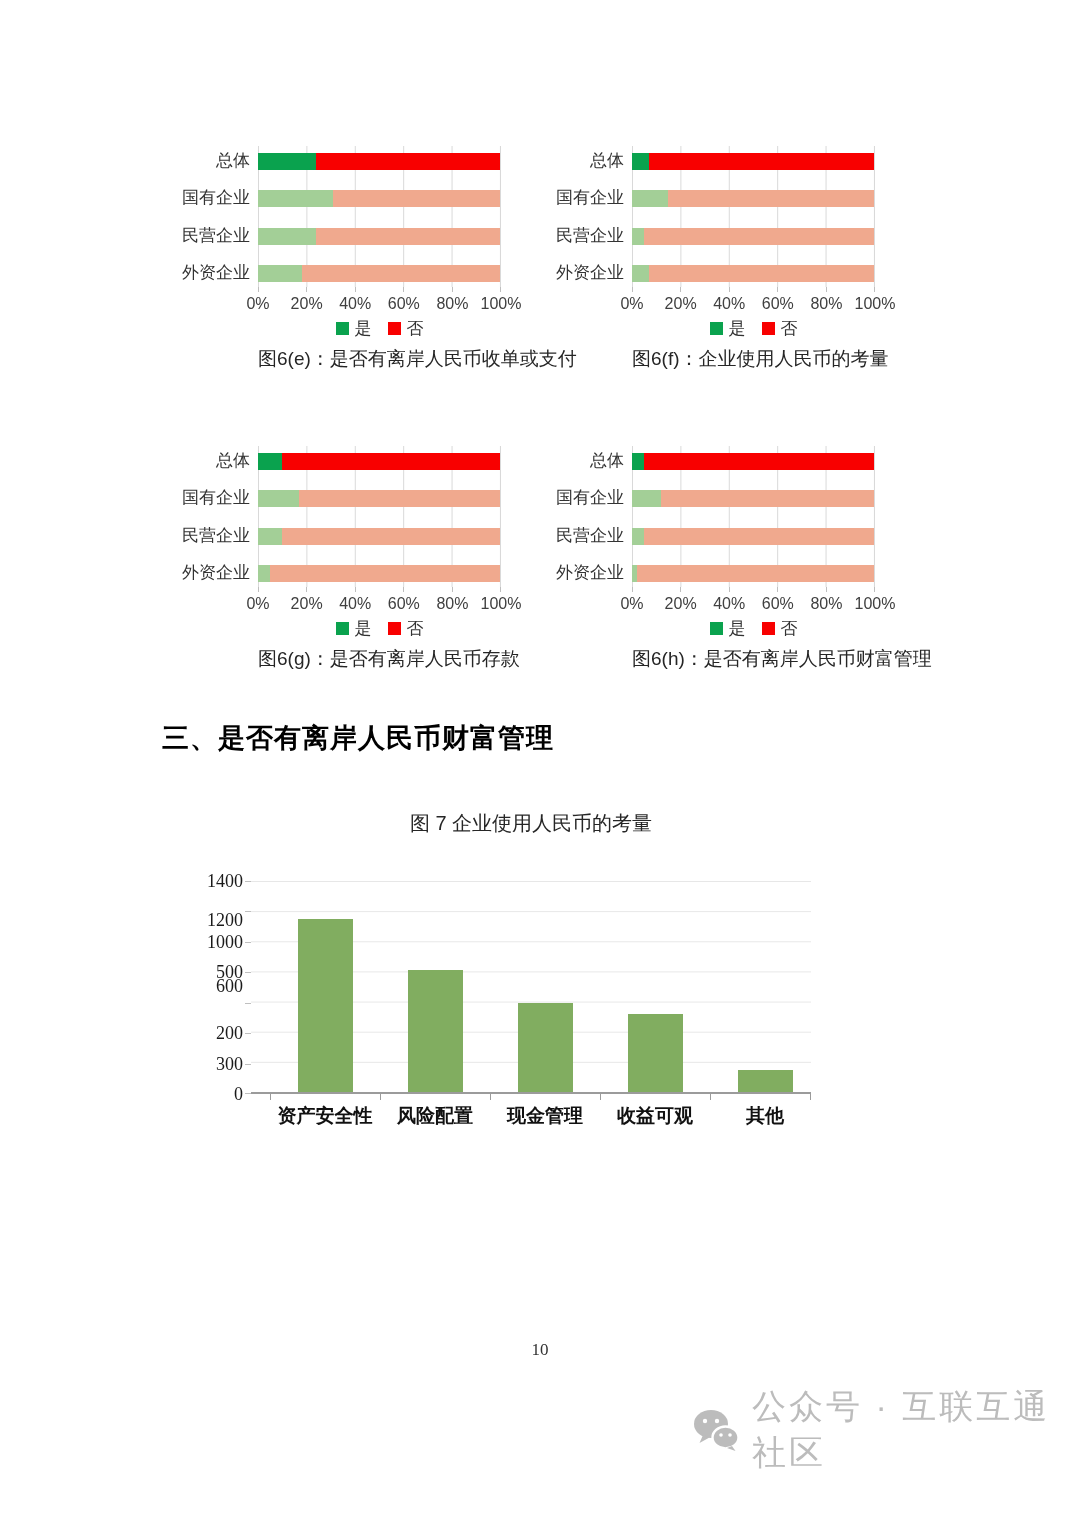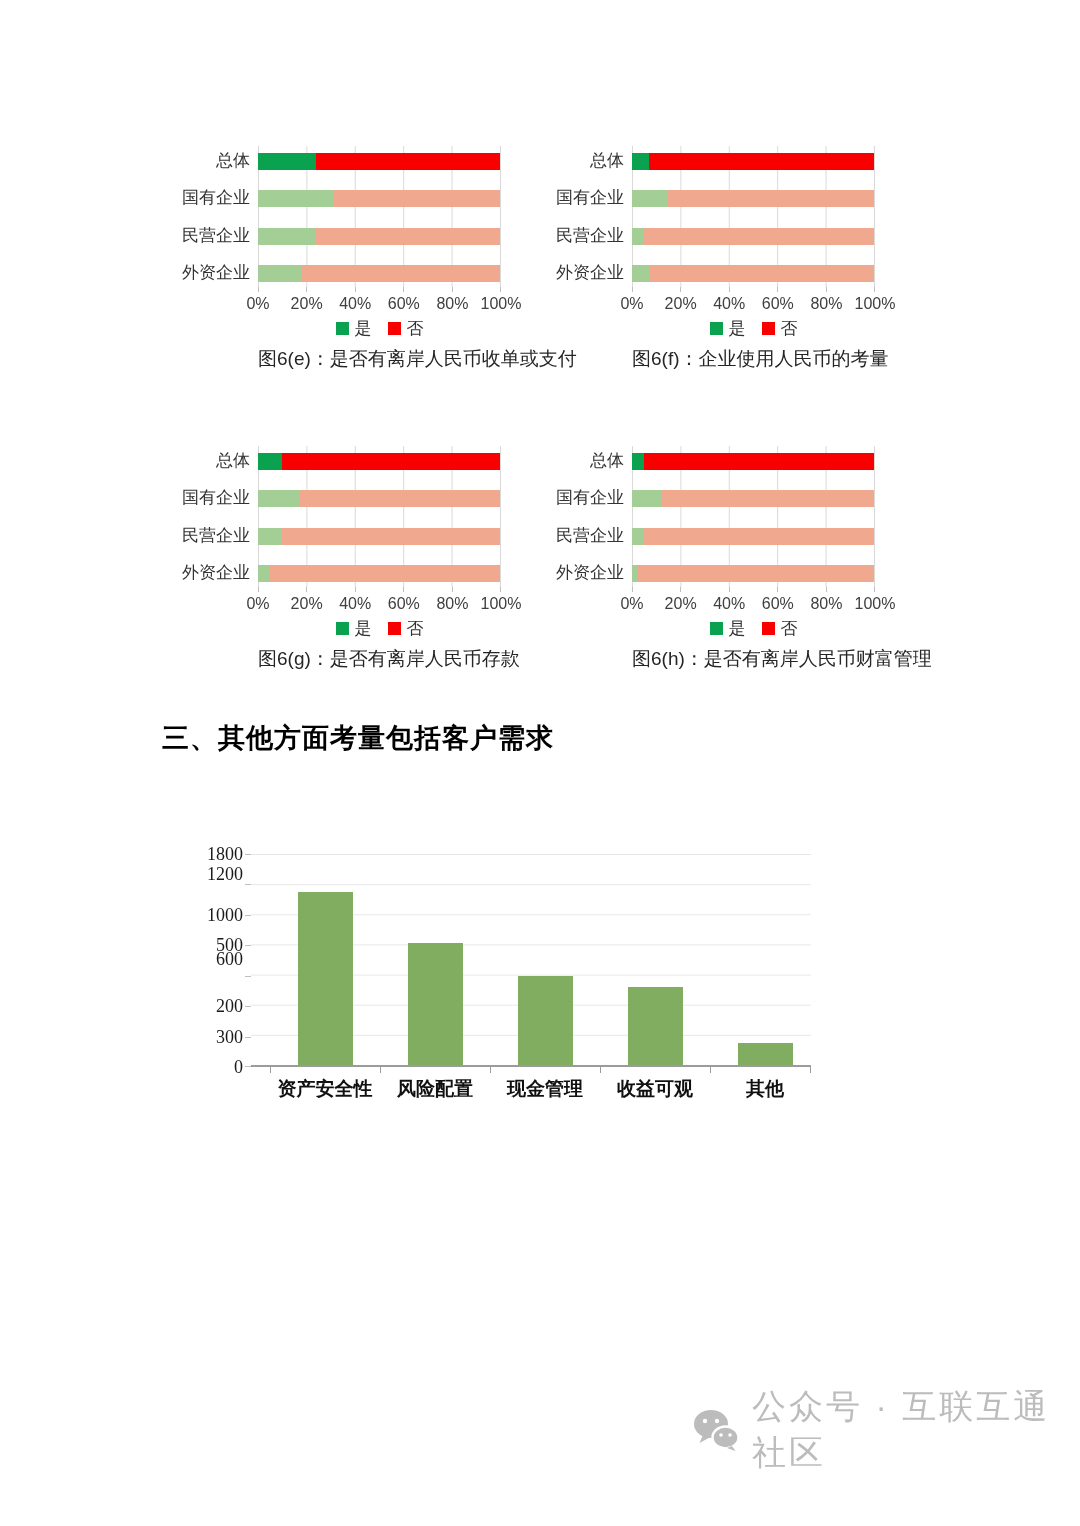--- a/index.html
+++ b/index.html
@@ -279,27 +279,28 @@
       </div>
       <div class="f6-legend">
         <span class="sq" style="background:var(--green-vivid)"></span>
         <span class="lg">是</span>
         <span class="sq" style="background:var(--red-vivid)"></span>
         <span class="lg" style="margin-right:0">否</span>
       </div>
       <div class="f6-caption">图6(h)：是否有离岸人民币财富管理</div>
     </div>
 
-  <div class="heading">三、其他方面考量包括客户需求</div>
+  <div class="heading">三、是否有离岸人民币财富管理</div>
 
   <div class="fig7">
+    <div class="f7-title">图 7 企业使用人民币的考量</div>
     <div class="f7-body">
       <div class="f7-ylabels" id="f7-ylabels">
-          <div class="f7ylab" style="top:-10.0px">1800</div>
-          <div class="f7ylab" style="top:10px">1200</div>
+          <div class="f7ylab" style="top:-10.0px">1400</div>
+          <div class="f7ylab" style="top:29px">1200</div>
           <div class="f7ylab" style="top:50.9px">1000</div>
           <div class="f7ylab" style="top:81.3px">500</div>
           <div class="f7ylab" style="top:95px">600</div>
           <div class="f7ylab" style="top:142.1px">200</div>
           <div class="f7ylab" style="top:172.6px">300</div>
           <div class="f7ylab" style="top:203.0px">0</div>
         </div>
       <div class="f7-plot" id="f7-plot">
           <i class="f7ytick" style="top:0.0px"></i>
           <i class="f7ytick" style="top:30.4px"></i>
@@ -327,20 +328,21 @@
     <div class="f7-cats" id="f7-cats">
         <div class="f7cat" style="left:74px">资产安全性</div>
         <div class="f7cat" style="left:184px">风险配置</div>
         <div class="f7cat" style="left:294px">现金管理</div>
         <div class="f7cat" style="left:404px">收益可观</div>
         <div class="f7cat" style="left:514px">其他</div>
       </div>
   </div>
 
 
+  <div class="pageno">10</div>
 
   <div class="watermark">
     <span style="display:inline-flex;">
       <svg width="48" height="44" viewBox="0 0 48 44">
         <ellipse cx="19" cy="16" rx="17" ry="14" fill="#bcbcbc"></ellipse>
         <path d="M11 27 L7.5 35 L17.5 29.5 Z" fill="#bcbcbc"></path>
         <circle cx="13" cy="13" r="2.2" fill="#ffffff"></circle>
         <circle cx="25" cy="13" r="2.2" fill="#ffffff"></circle>
         <ellipse cx="33.5" cy="29.5" rx="13" ry="11" fill="#bcbcbc" stroke="#ffffff" stroke-width="2.4"></ellipse>
         <path d="M40 38 L43.5 43 L35 40 Z" fill="#bcbcbc"></path>

